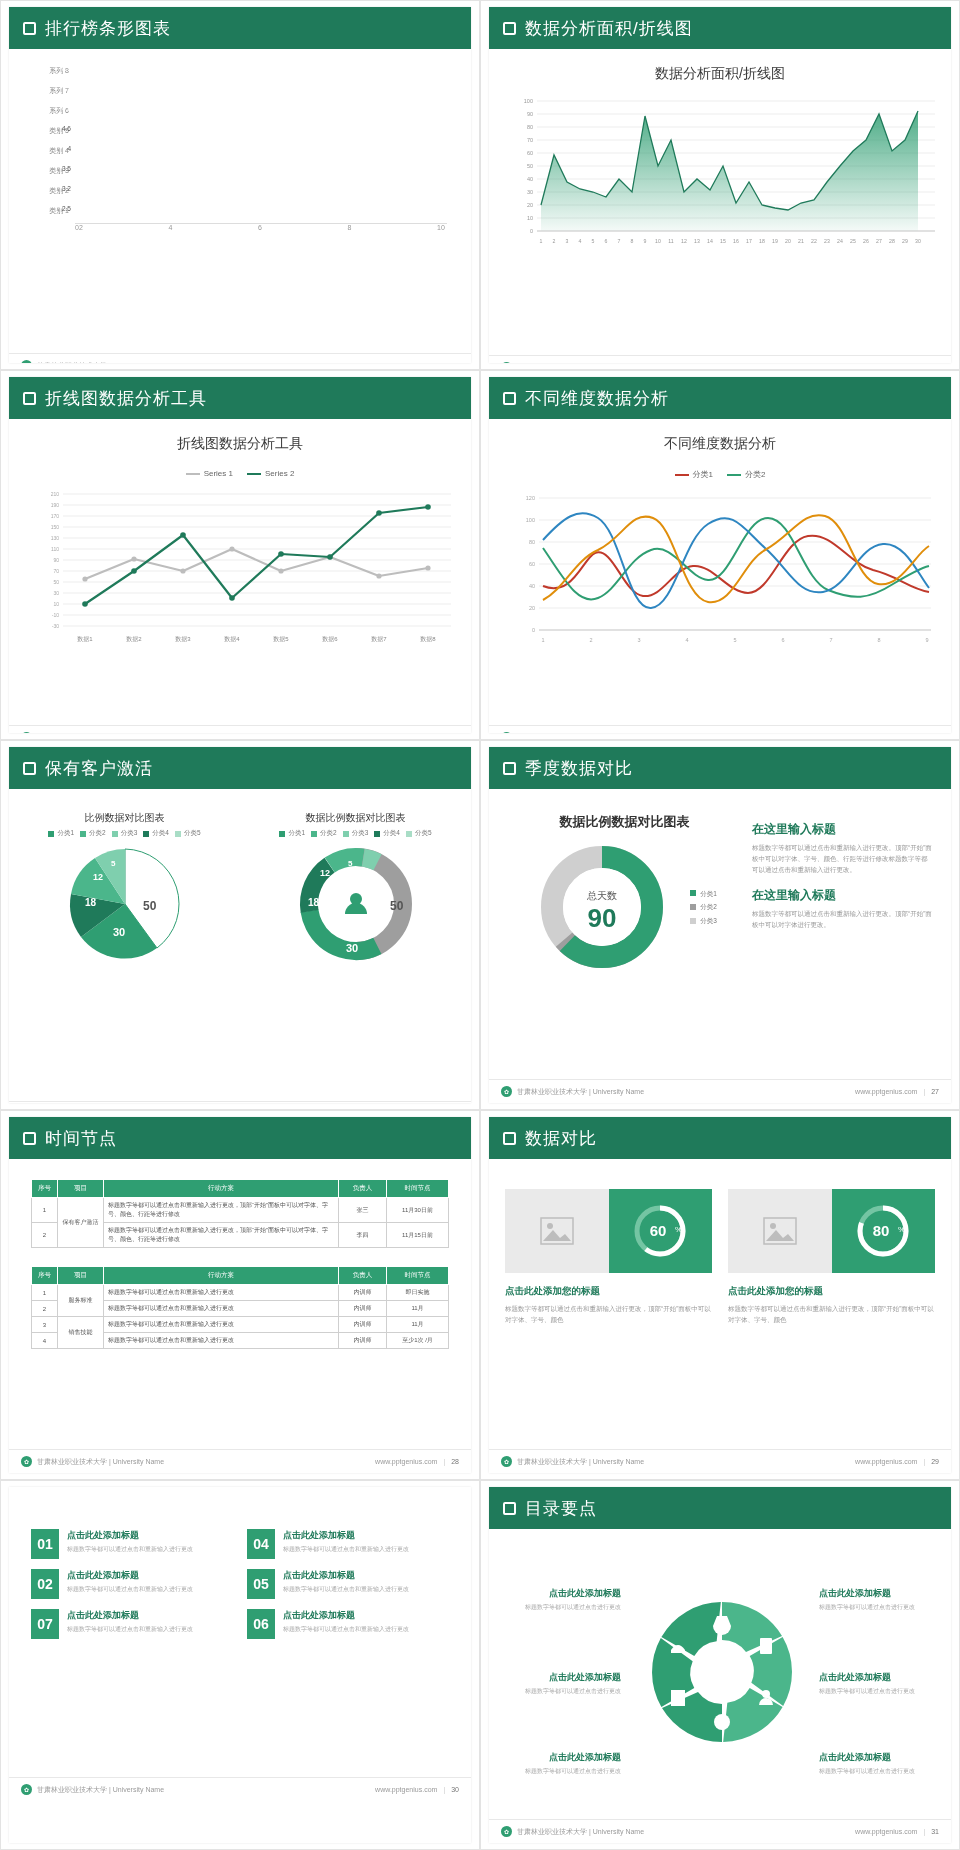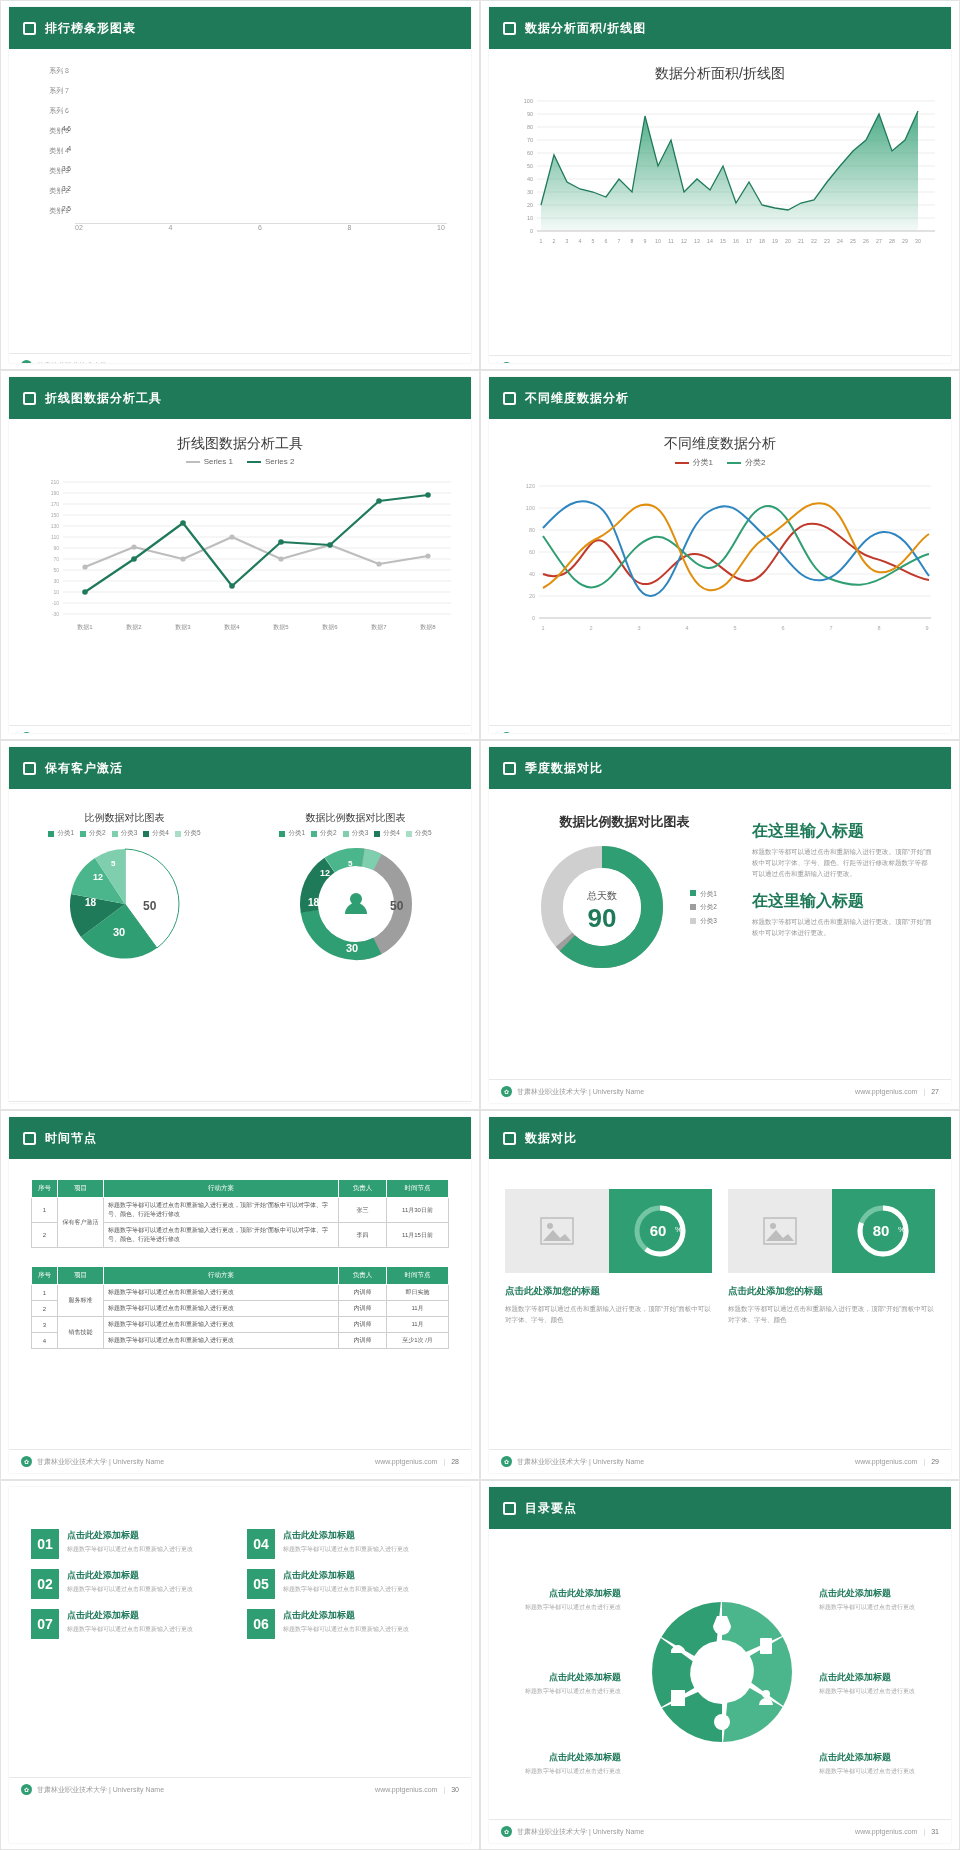--- a/index.html
+++ b/index.html
@@ -29,21 +29,21 @@
     overflow: hidden;
   }
   .hdr {
     height: 42px; background: #1f7a5a;
     display: flex; align-items: center; gap: 9px;
     padding: 0 14px;
   }
   .hdr .sq {
     width: 13px; height: 13px; border: 2px solid #ffffff; border-radius: 2px;
   }
-  .hdr .t { color: #fff; font-size: 12px; font-weight: bold; letter-spacing: 1px; }
+  .hdr .t { color: #fff; font-size: 17px; font-weight: normal; letter-spacing: 1px; }
 
   .body { position: relative; height: calc(100% - 42px); }
 
   .footer {
     position: absolute; left: 0; right: 0; bottom: 0; height: 24px;
     display: flex; align-items: center; justify-content: space-between;
     padding: 0 12px;
     border-top: 1px solid #e8e8e8;
     font-size: 7px; color: #9a9a9a;
   }
@@ -69,37 +69,37 @@
   .barval { position: absolute; right: 4px; top: -1px; font-size: 6.5px; color: #fff; }
   .barval.dark { color: #555; }
   .axisrow { display: flex; margin-left: 42px; margin-top: 2px; border-top: 1px solid #ddd; }
   .axisrow span { flex: 1; font-size: 7px; color: #999; text-align: left; }
   .axisrow span:first-child { flex: 0 0 0; }
 
   
   .svgwrap { margin: 8px 14px 0 14px; }
 
   
-  .legend { display: flex; justify-content: center; gap: 14px; margin-top: 4px; font-size: 8px; color: #666; }
+  .legend { display: flex; justify-content: center; gap: 14px; margin-top: 16px; font-size: 8px; color: #666; }
   .legend .it { display: flex; align-items: center; gap: 4px; }
   .legend .ln { width: 14px; height: 2px; }
 
   
   .two-col { display: flex; }
   .two-col > div { flex: 1; }
   .pielegend { display: flex; justify-content: center; flex-wrap: wrap; gap: 6px; margin-top: 4px; font-size: 6.5px; color: #777; }
   .pielegend .it { display: flex; align-items: center; gap: 3px; }
   .pielegend .sq { width: 6px; height: 6px; }
 
   
   .q-wrap { display: flex; padding: 24px 18px 0 18px; gap: 10px; }
   .q-left { width: 235px; }
   .q-left .tt { font-size: 13px; font-weight: bold; color: #333; text-align: center; margin-bottom: 6px; }
   .q-right { flex: 1; padding-top: 8px; }
-  .q-right h4 { margin: 0 0 4px 0; font-size: 16px; color: #1f7a5a; }
+  .q-right h4 { margin: 0 0 4px 0; font-size: 12px; color: #1f7a5a; }
   .q-right p { margin: 0 0 12px 0; font-size: 6.5px; line-height: 1.7; color: #999; }
 
   
   table.dt { border-collapse: collapse; width: 100%; font-size: 6px; }
   table.dt th {
     background: #2f9e72; color: #fff; font-weight: normal; font-size: 6.5px;
     border: 1px solid #fff; padding: 4px 2px; text-align: center;
   }
   table.dt td {
     border: 1px solid #cfcfcf; padding: 3px 4px; color: #555; vertical-align: middle;

